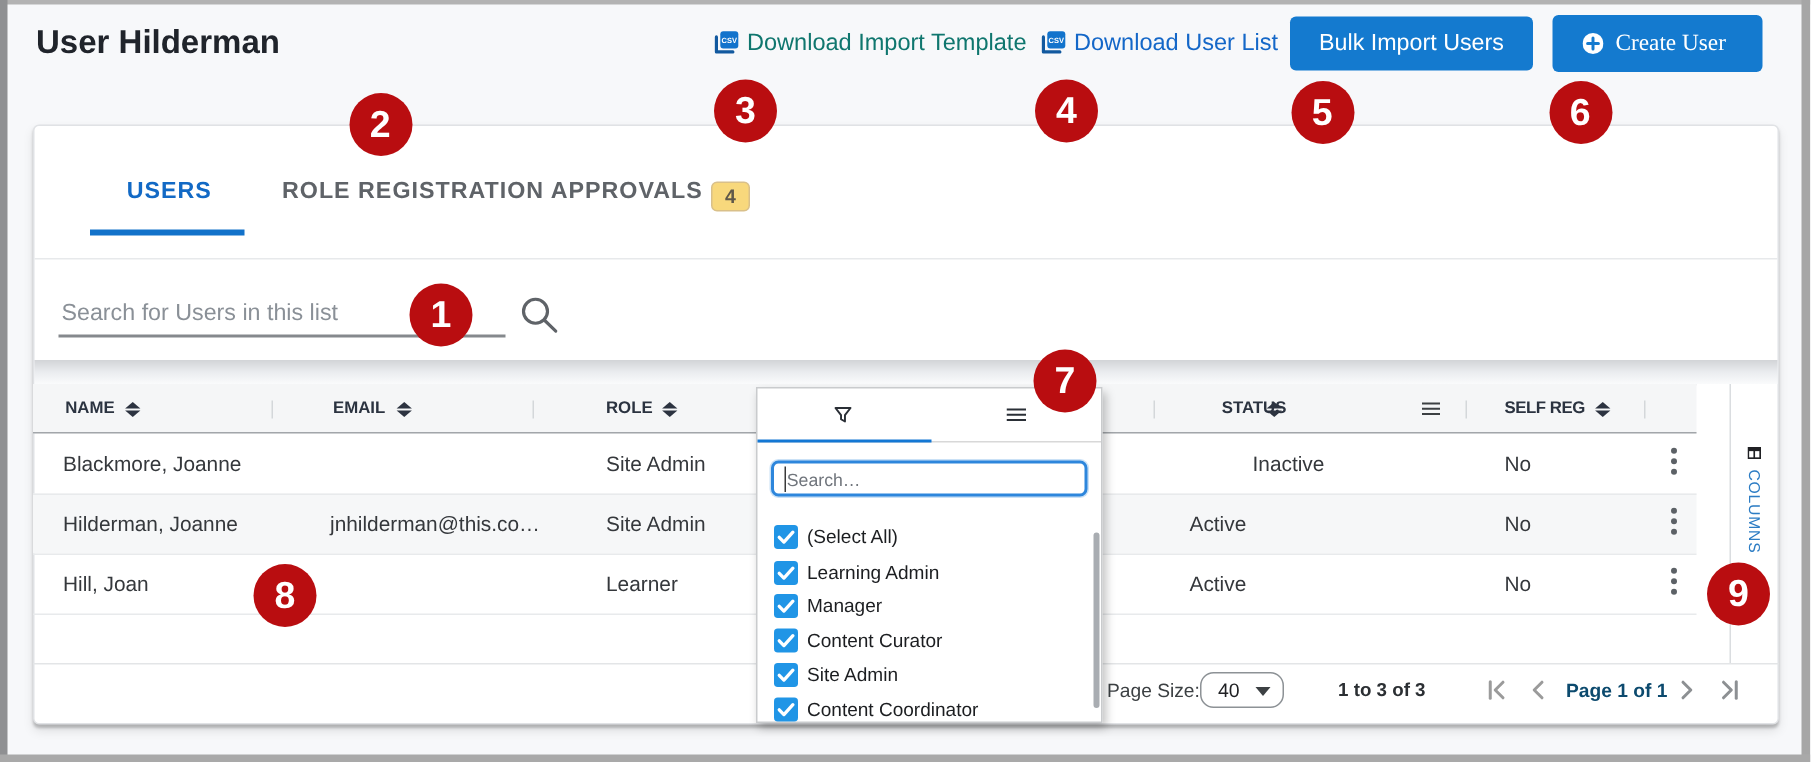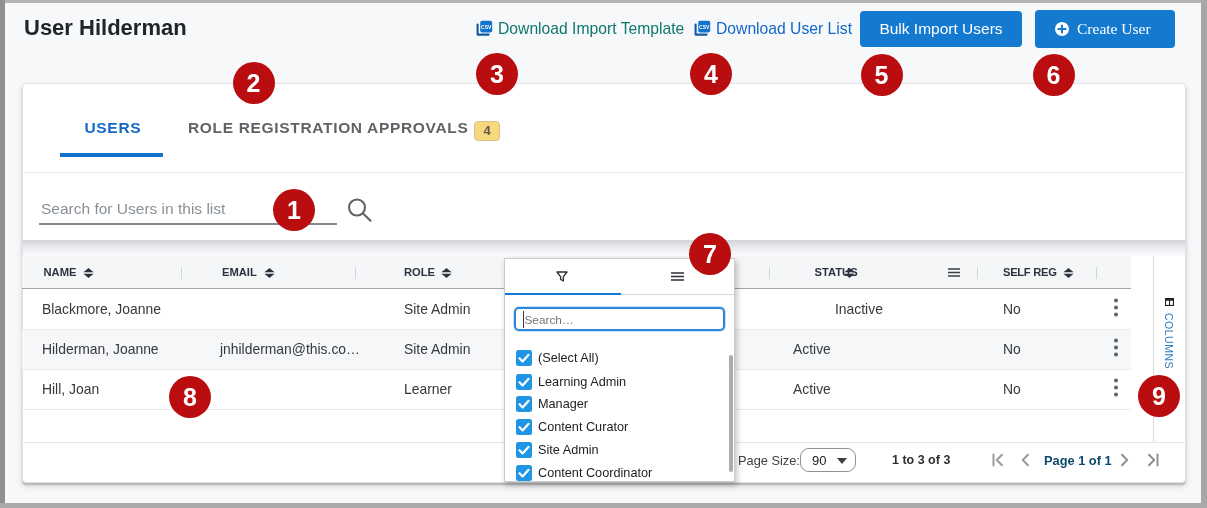--- a/index.html
+++ b/index.html
@@ -157,21 +157,21 @@
   <svg class="abs" style="left:1165px; top:297.5px;" width="9" height="8" viewBox="0 0 9 8">
     <rect x="0.55" y="0.55" width="7.9" height="6.9" fill="none" stroke="#202124" stroke-width="1.1"></rect>
     <rect x="0.55" y="0.55" width="7.9" height="2.2" fill="#202124"></rect>
     <path d="M4.5 2.7 V7.5" stroke="#202124" stroke-width="1.1"></path>
   </svg>
   <div class="abs" style="left:1169px; top:341px; transform:translate(-50%,-50%) rotate(90deg); font-size:10.5px;
        color:#2c7cc4; letter-spacing:.5px; white-space:nowrap;">COLUMNS</div>
 
   <div class="abs" style="left:738px; top:460px; transform:translateY(-50%); font-size:12.8px; color:#3c4043;">Page Size:</div>
   <div class="abs" style="left:800px; top:448px; width:56px; height:24px; border:1px solid #8d9296; border-radius:9px;">
-    <div class="abs" style="left:11px; top:11px; transform:translateY(-50%); font-size:13px; color:#202124;">90</div>
+    <div class="abs" style="left:11px; top:11px; transform:translateY(-50%); font-size:13px; color:#202124;">40</div>
     <div class="abs" style="left:36px; top:8.5px; width:0; height:0; border-left:5px solid transparent; border-right:5px solid transparent; border-top:6px solid #3c4043;"></div>
   </div>
   <div class="abs" style="left:892px; top:460px; transform:translateY(-50%); font-size:12.5px; font-weight:bold; color:#2b2f33;">1 to 3 of 3</div>
   <svg class="abs" style="left:991px; top:453px;" width="14" height="14" viewBox="0 0 14 14">
     <path d="M2.5 1.5 V12.5" stroke="#9b9b9b" stroke-width="2" stroke-linecap="round"></path>
     <path d="M11 1.8 L5.8 7 L11 12.2" fill="none" stroke="#9b9b9b" stroke-width="2" stroke-linecap="round" stroke-linejoin="round"></path>
   </svg>
   <svg class="abs" style="left:1020px; top:453px;" width="10" height="14" viewBox="0 0 10 14">
     <path d="M8 1.8 L2.8 7 L8 12.2" fill="none" stroke="#9b9b9b" stroke-width="2" stroke-linecap="round" stroke-linejoin="round"></path>
   </svg>

